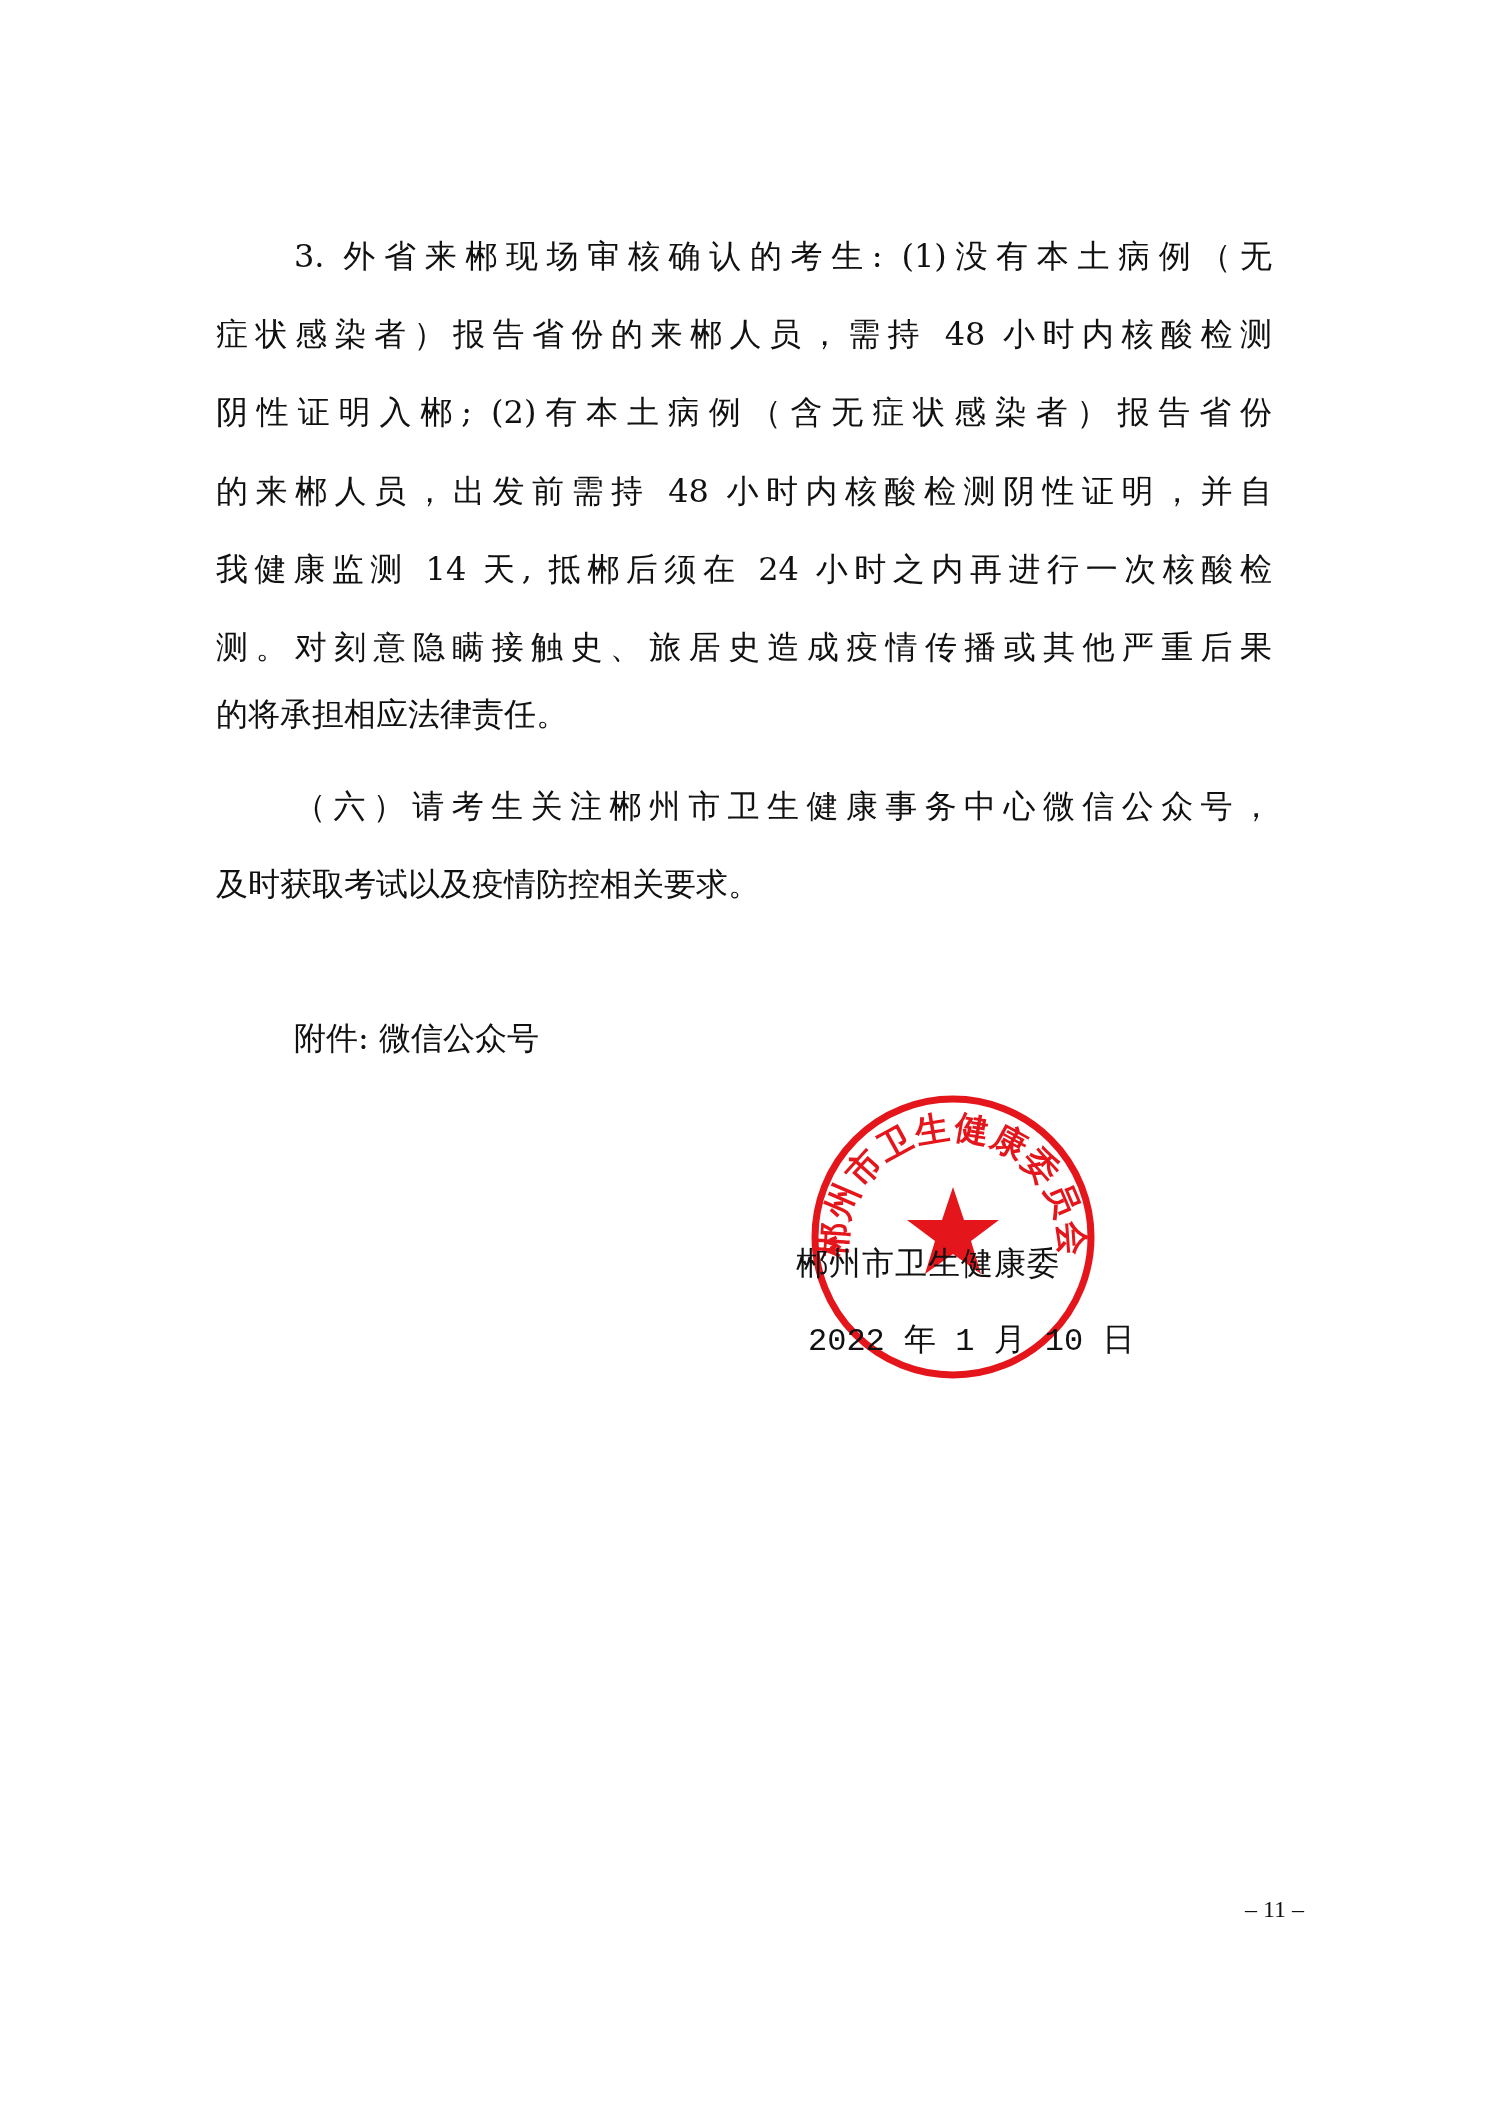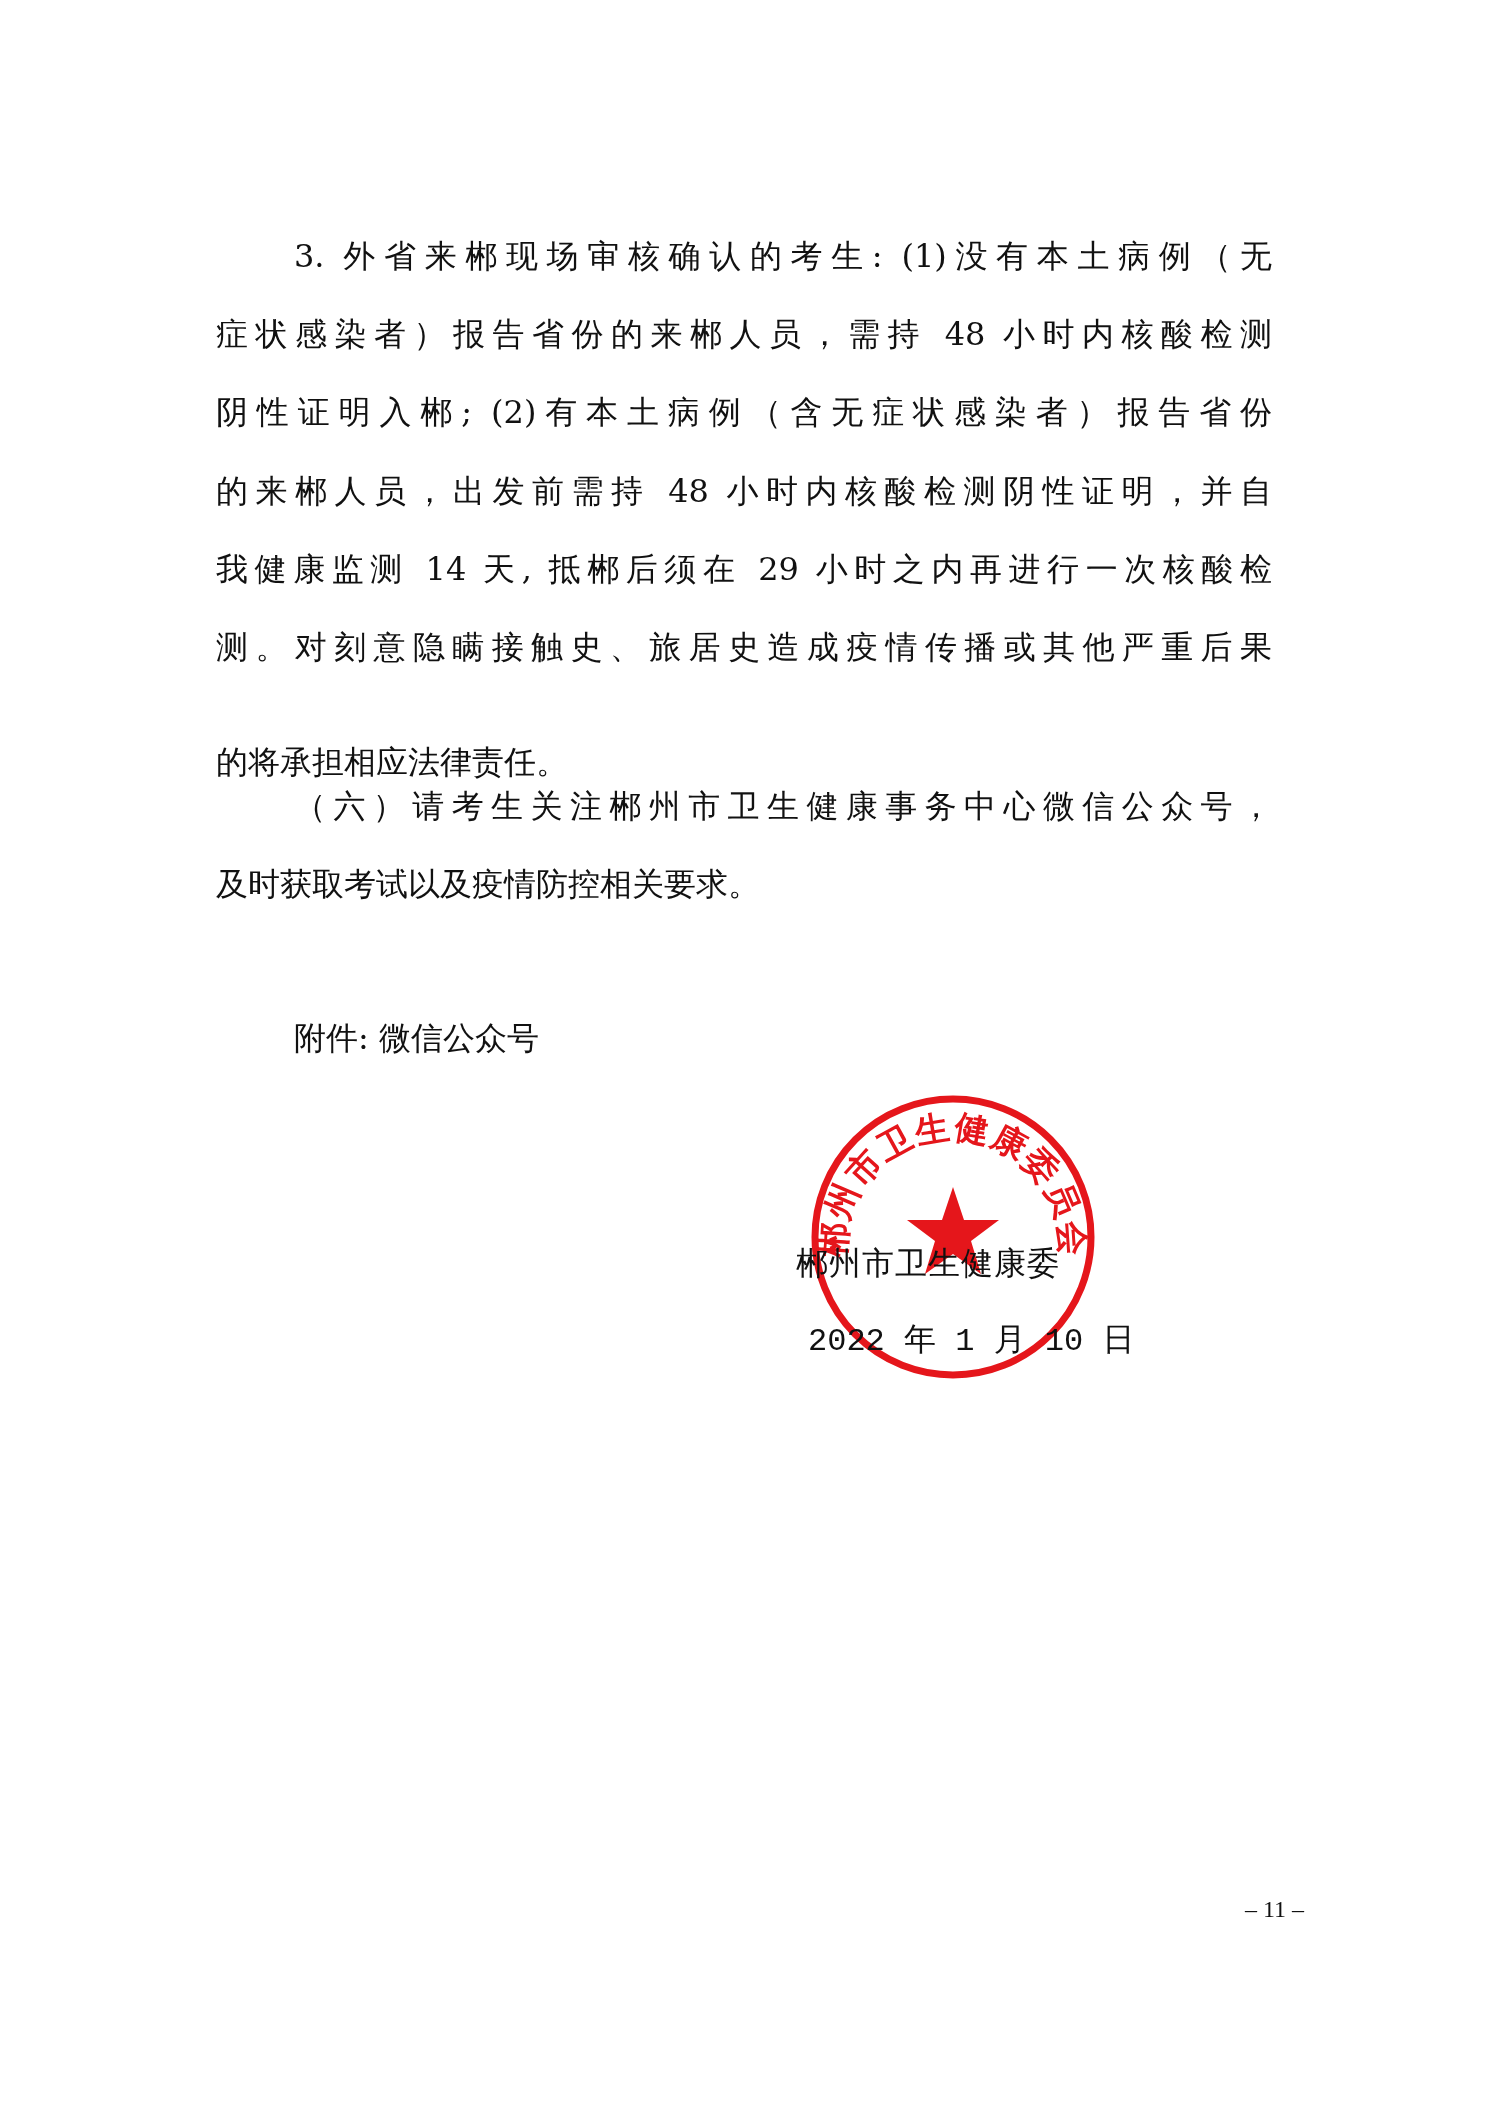--- a/index.html
+++ b/index.html
@@ -22,23 +22,23 @@
 </head>
 <body>
 
 <div class="page">
 
   <div>
     <div class="line indent" style="top:234px">3. 外省来郴现场审核确认的考生: (1)没有本土病例（无</div>
     <div class="line" style="top:312px">症状感染者）报告省份的来郴人员，需持 48 小时内核酸检测</div>
     <div class="line" style="top:390px">阴性证明入郴; (2)有本土病例（含无症状感染者）报告省份</div>
     <div class="line" style="top:469px">的来郴人员，出发前需持 48 小时内核酸检测阴性证明，并自</div>
-    <div class="line" style="top:547px">我健康监测 14 天, 抵郴后须在 29 小时之内再进行一次核酸检</div>
+    <div class="line" style="top:547px">我健康监测 14 天, 抵郴后须在 24 小时之内再进行一次核酸检</div>
     <div class="line" style="top:625px">测。对刻意隐瞒接触史、旅居史造成疫情传播或其他严重后果</div>
-    <div class="line last" style="top:740px">的将承担相应法律责任。</div>
+    <div class="line last" style="top:692px">的将承担相应法律责任。</div>
   </div>
 
   <div>
     <div class="line indent bold" style="top:784px">（六）请考生关注郴州市卫生健康事务中心微信公众号，</div>
     <div class="line bold last" style="top:862px">及时获取考试以及疫情防控相关要求。</div>
   </div>
 
   <div class="attach">附件:  微信公众号</div>
 
   <svg class="seal" viewBox="0 0 290 290">

